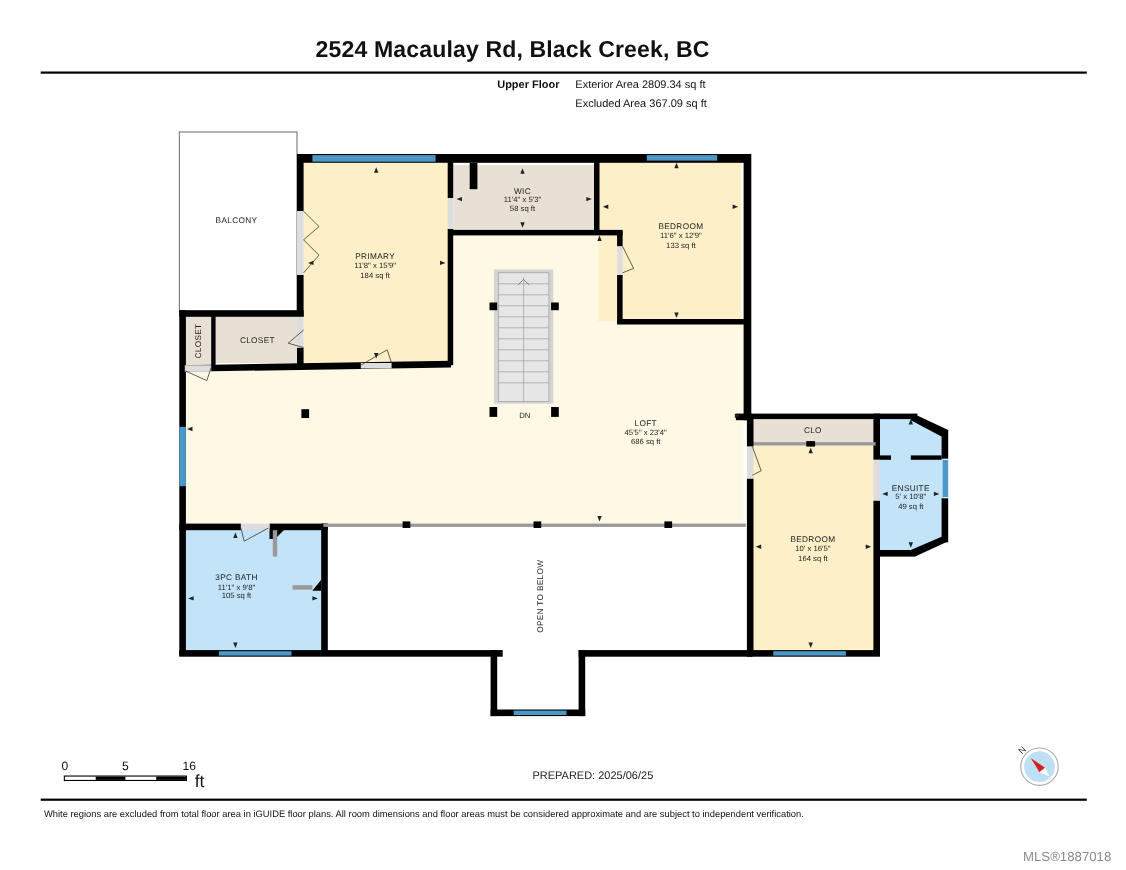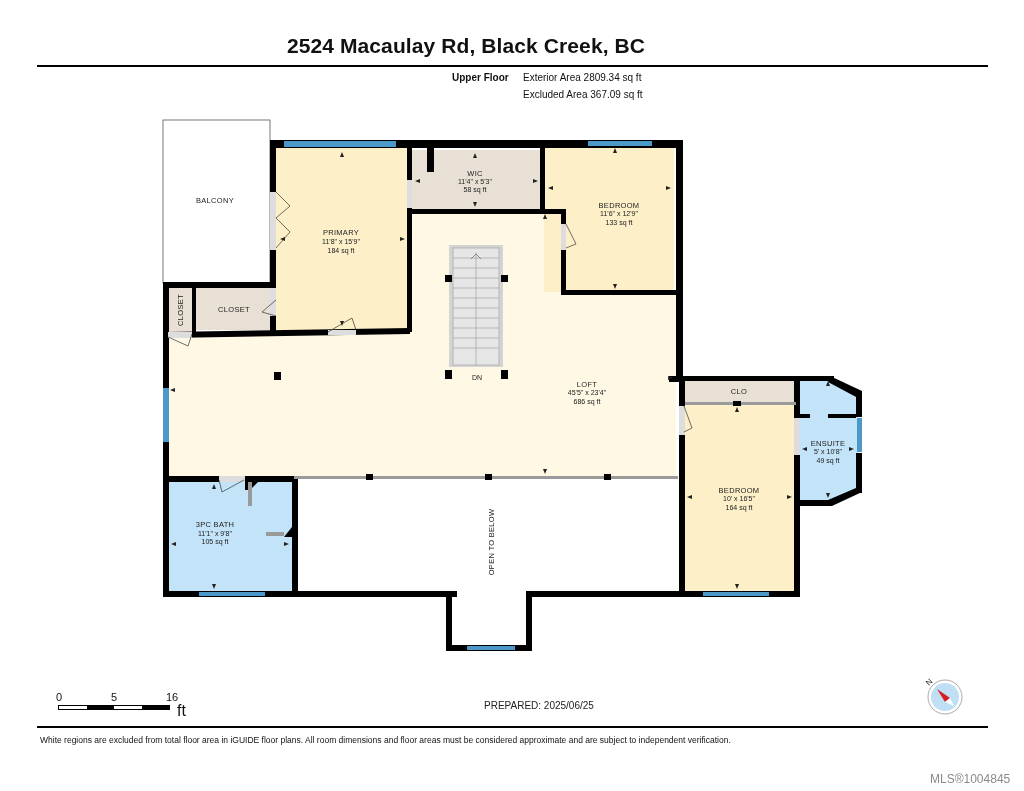--- a/index.html
+++ b/index.html
@@ -281,13 +281,13 @@
     <span></span>
     <span class="b"></span>
     <span></span>
     <span class="b"></span>
   </div>
 <div class="scale-unit">ft</div>
 
 <div class="prepared">PREPARED:  2025/06/25</div>
 <div class="rule bottom"></div>
 <div class="disclaimer">White regions are excluded from total floor area in iGUIDE floor plans. All room dimensions and floor areas must be considered approximate and are subject to independent verification.</div>
-<div class="mls">MLS®1004845</div>
+<div class="mls">MLS®1887018</div>
 
 </body></html>

